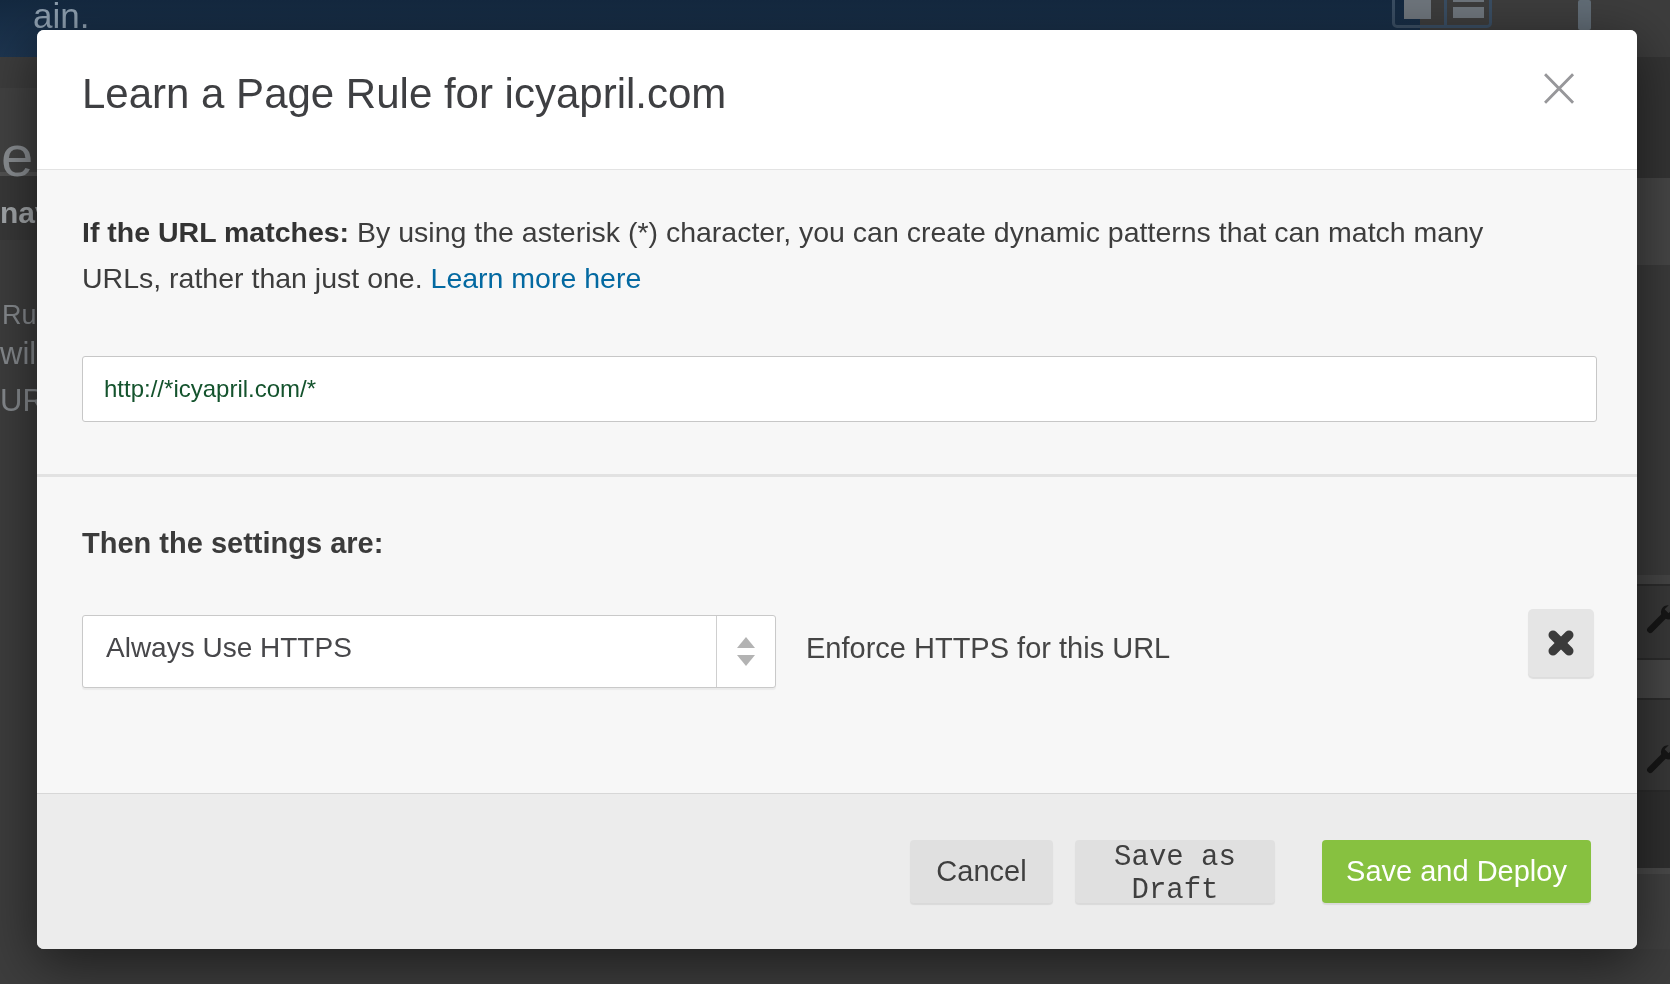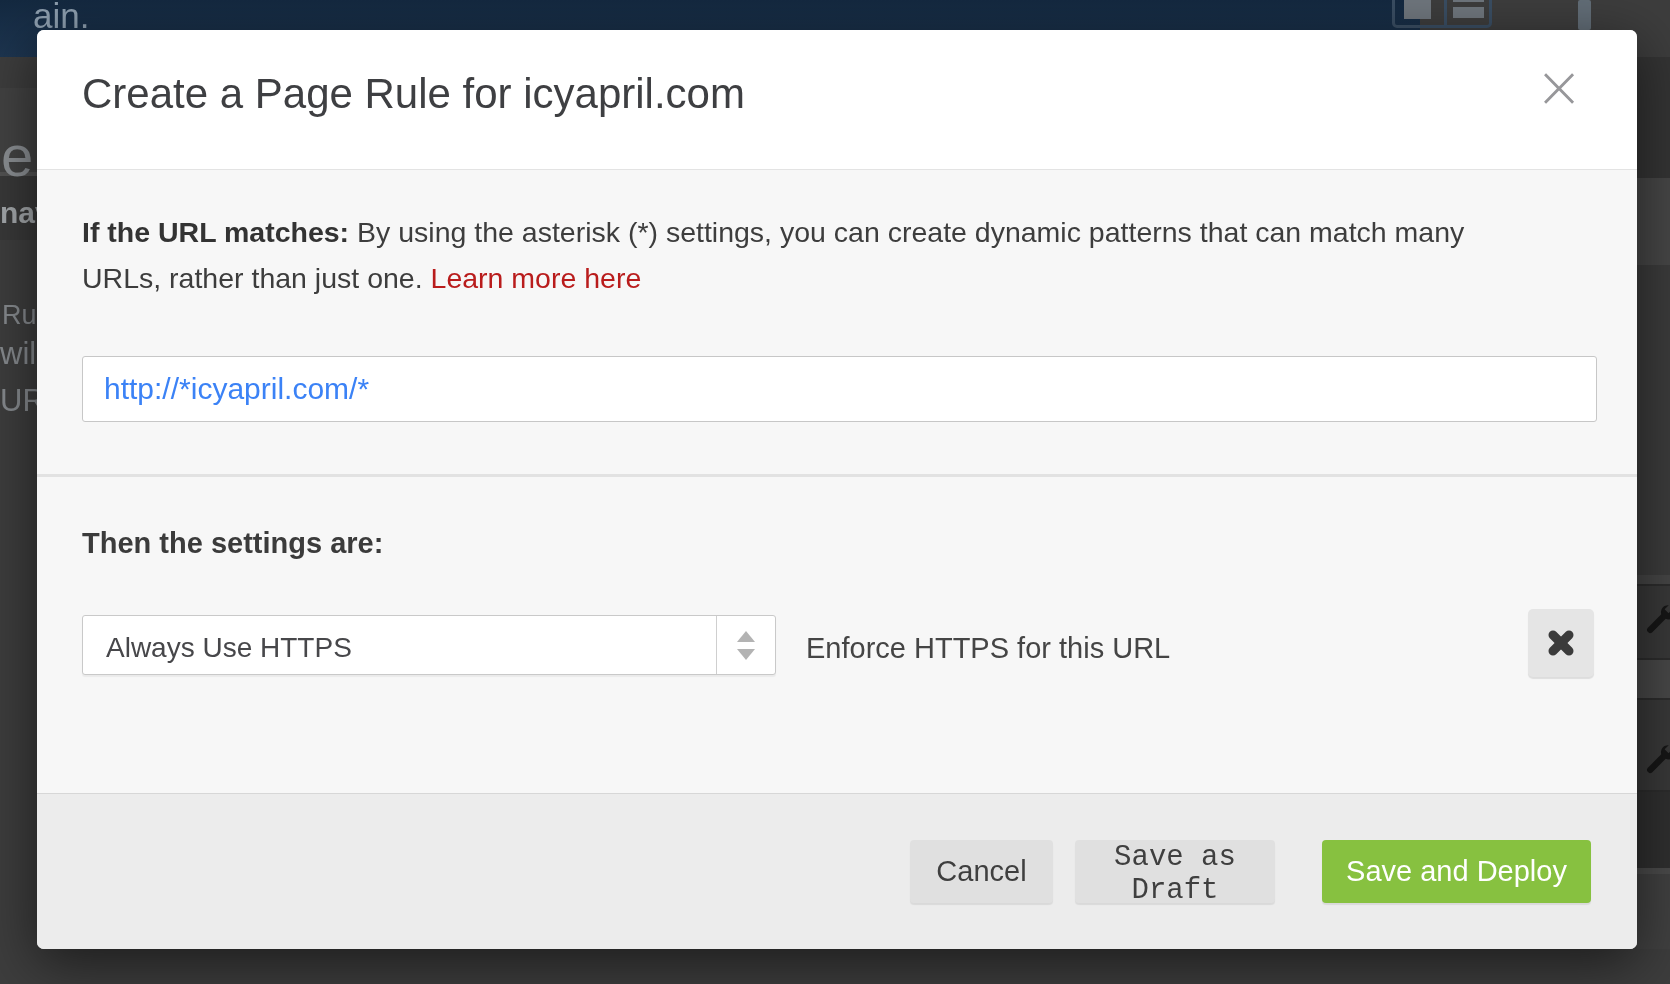--- a/index.html
+++ b/index.html
@@ -44,32 +44,32 @@
     background:#ffffff; border-radius:7px 7px 0 0; border-bottom:1px solid #e3e3e3; }
   .modal-title { position:absolute; left:45px; top:40px; font-size:42px; color:#3e3f42; }
   .close-btn { position:absolute; right:48px; top:22px; width:60px; height:70px;
     border:none; background:none; cursor:pointer;
     font-size:58px; font-weight:300; color:#97979a; line-height:70px; text-align:center;
     font-family:"DejaVu Sans", sans-serif; padding:0; }
 
   .intro { position:absolute; left:45px; top:179px; width:1430px;
     font-size:28.5px; line-height:46px; color:#3d3d3d; }
   .intro b { color:#333; }
-  .intro a { color:#b91c1c; text-decoration:none; cursor:pointer;text-align:right; }
+  .intro a { color:#0369a1; text-decoration:none; cursor:pointer;text-align:right; }
 
   .url-input { position:absolute; left:45px; top:326px; width:1515px; height:66px;
     background:#fff; border:1px solid #c7c7c7; border-radius:3px;
-    padding:0 0 0 21px; font-size:30px; color:#3b82f6;
+    padding:0 0 0 21px; font-size:24px; color:#14532d;
     font-family:"Liberation Sans", sans-serif; outline:none; }
 
   .section-divider { position:absolute; left:0; top:444px; width:100%; height:3px; background:#e2e2e2; }
 
   .settings-heading { position:absolute; left:45px; top:497px; font-size:29px; font-weight:bold; color:#3b3b3b; }
 
-  .setting-select { position:absolute; left:45px; top:585px; width:694px; height:60px;
+  .setting-select { position:absolute; left:45px; top:585px; width:694px; height:73px;
     background:#fff; border:1px solid #c9c9c9; border-radius:3px; cursor:pointer;
     box-shadow:0 2px 1px rgba(0,0,0,0.05); }
   .setting-select .value { position:absolute; left:23px; top:0; line-height:64px;
     font-size:28px; color:#47474a; }
   .stepper { position:absolute; right:0; top:0; width:59px; height:100%;
     border-left:1px solid #cfcfcf; display:flex; flex-direction:column;
     align-items:center; justify-content:center; }
   .tri-up { width:0; height:0; border-left:9px solid transparent; border-right:9px solid transparent;
     border-bottom:11px solid #b3b3b3; margin-bottom:7px; }
   .tri-down { width:0; height:0; border-left:9px solid transparent; border-right:9px solid transparent;
@@ -138,27 +138,27 @@
       <div class="bar bar1"></div>
         <div class="bar bar2"></div>
     </div>
   </div>
   <div class="partial-icon"></div>
 </div>
 
 <div class="modal">
 
   <div class="modal-header">
-    <h1 class="modal-title" style="margin:0; font-weight:normal;">Create a Page Rule for icyapril.com</h1>
+    <h1 class="modal-title" style="margin:0; font-weight:normal;">Learn a Page Rule for icyapril.com</h1>
     <button class="close-btn">×</button>
   </div>
 
   <p class="intro" style="margin:0;">
     <b>If the URL matches:</b>
-    <span>By using the asterisk (*) settings, you can create dynamic patterns that can match many URLs, rather than just one.</span>
+    <span>By using the asterisk (*) character, you can create dynamic patterns that can match many URLs, rather than just one.</span>
     <a>Learn more here</a>
   </p>
 
   <input class="url-input" type="text" value="http://*icyapril.com/*" style="">
 
   <div class="section-divider"></div>
 
   <div class="settings-heading">Then the settings are:</div>
 
   <div class="setting-select">

